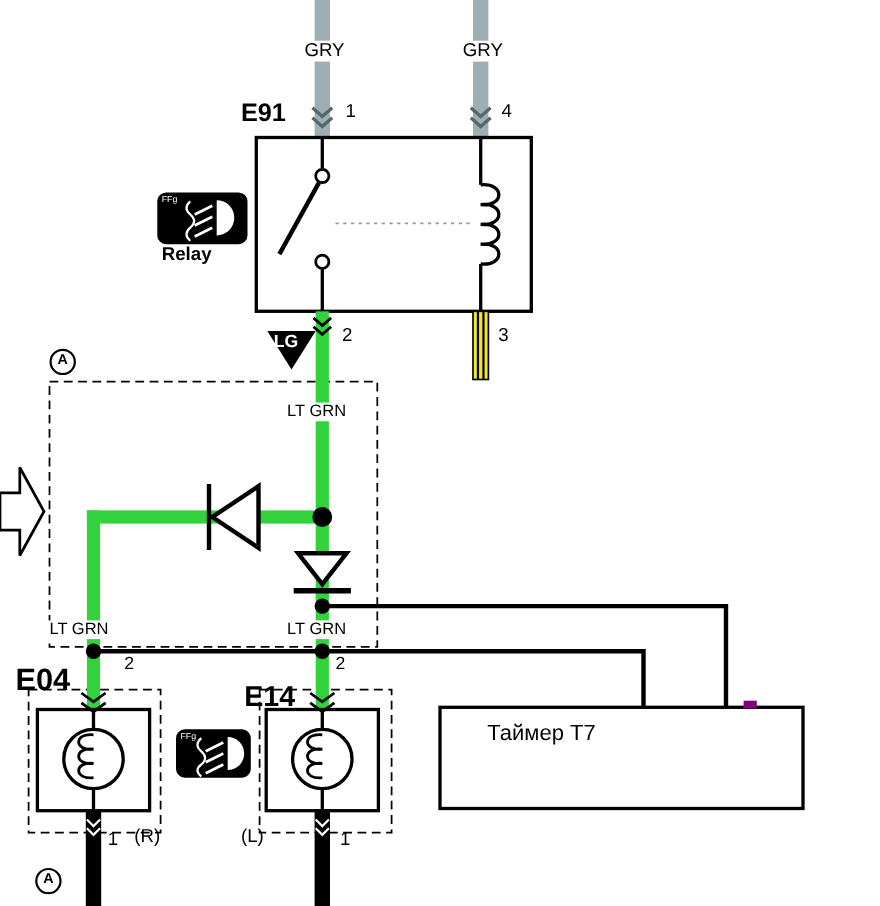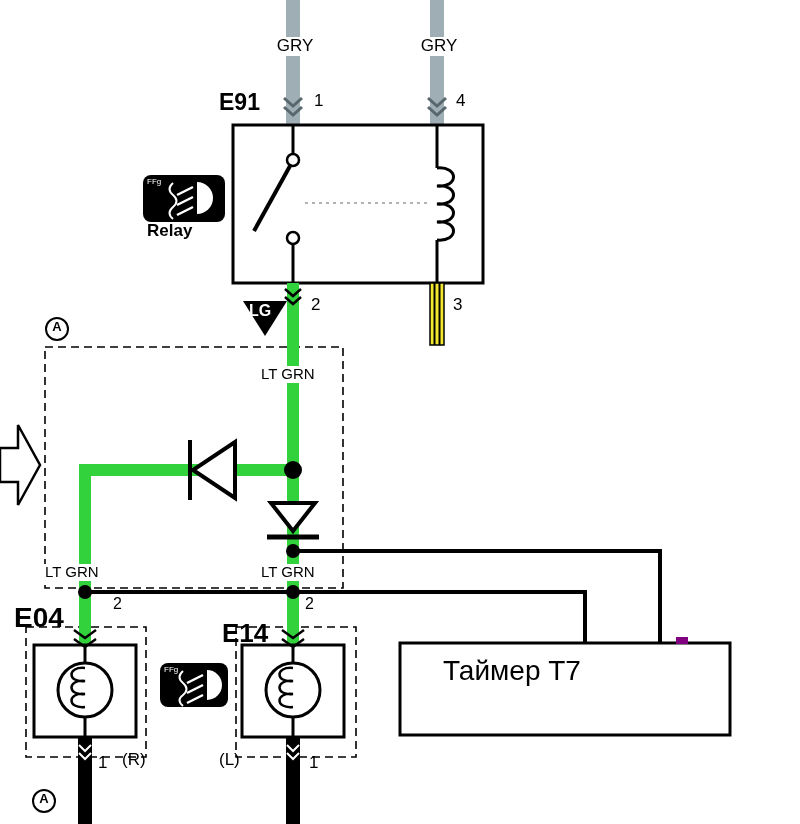--- a/index.html
+++ b/index.html
@@ -139,15 +139,15 @@
   <div class="lbl" style="left:98px;top:754px;font-size:17px;">1</div>
   <div class="lbl" style="left:122px;top:751px;font-size:17px;">(R)</div>
 
   <div class="lbl bold" style="left:222px;top:603px;font-size:26px;margin-top:16px;">E14</div>
   <div class="lbl" style="left:305px;top:595px;font-size:16px;">2</div>
   <div class="lbl" style="left:309px;top:754px;font-size:17px;">1</div>
   <div class="lbl" style="left:219px;top:751px;font-size:17px;">(L)</div>
 
   <div class="lbl white" style="left:164px;top:666px;font-size:8px;">FFg</div>
 
-  <div class="lbl" style="left:443px;top:656px;font-size:28px;">Таймер Т7</div>
+  <div class="lbl" style="left:443px;top:656px;font-size:20px;">Таймер Т7</div>
 
 </div>
 
 </body></html>

